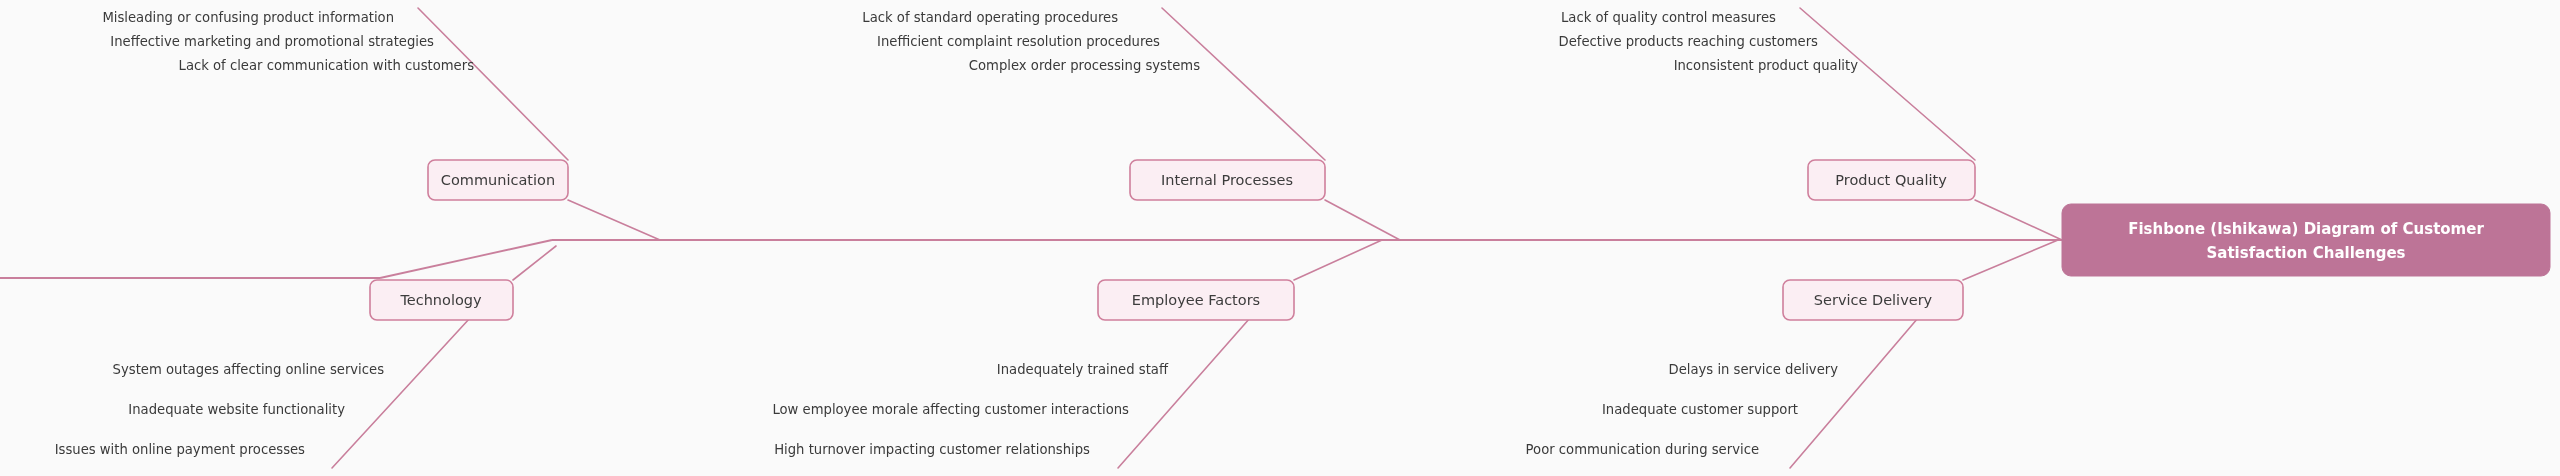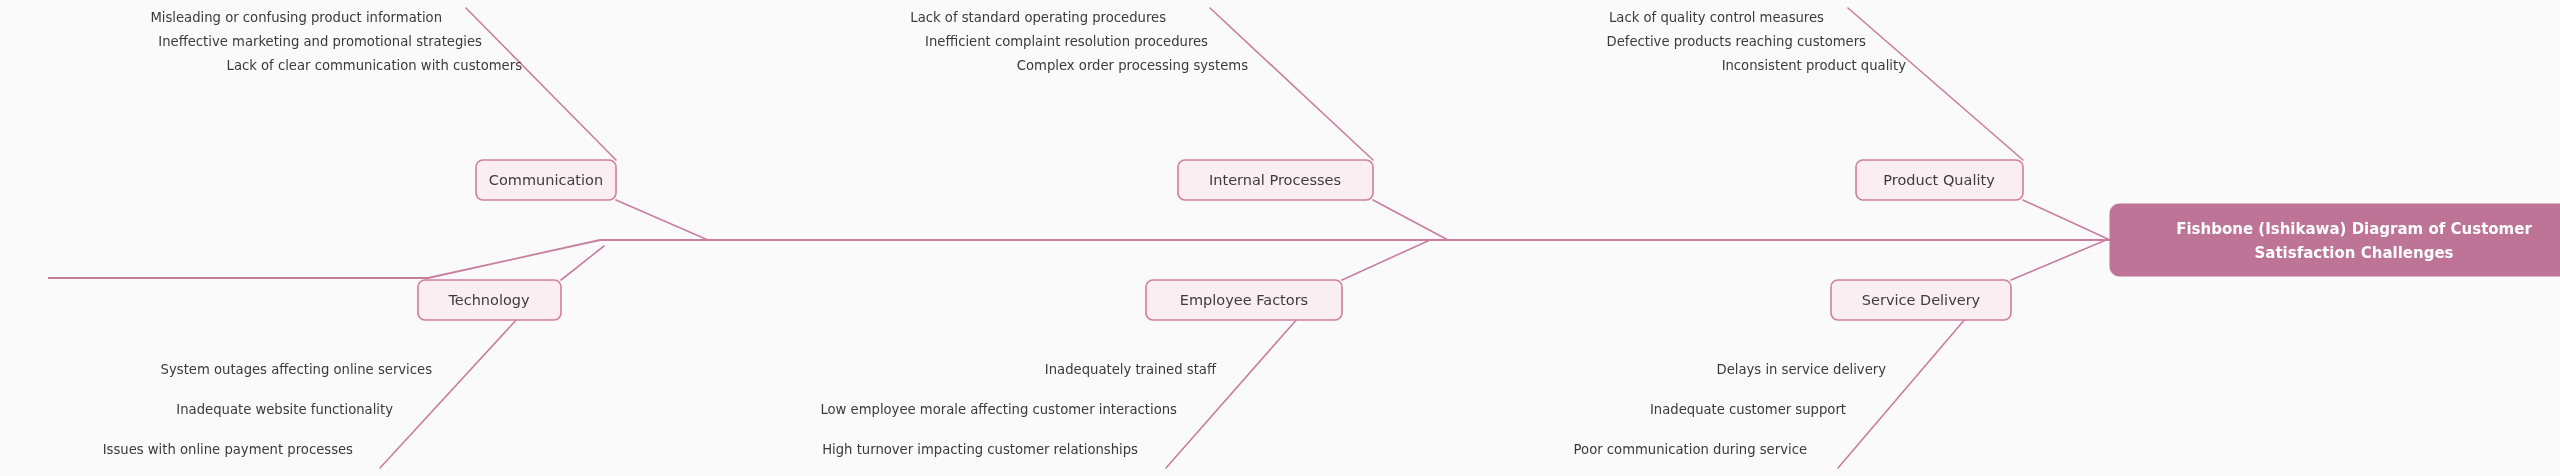--- a/index.html
+++ b/index.html
@@ -11,21 +11,20 @@
     width: 2560px;
     height: 476px;
     font-family: "DejaVu Sans", "Liberation Sans", sans-serif;
     overflow: hidden;
   }
   #diagram-root {
     position: relative;
     width: 2400px;
     height: 476px;
     background: #fafafa;
-    margin-left: 48px;
   }
   svg.fishbone {
     position: absolute;
     top: 0;
     left: 0;
     width: 2560px;
     height: 476px;
     display: block;
   }
   .bone-line {

